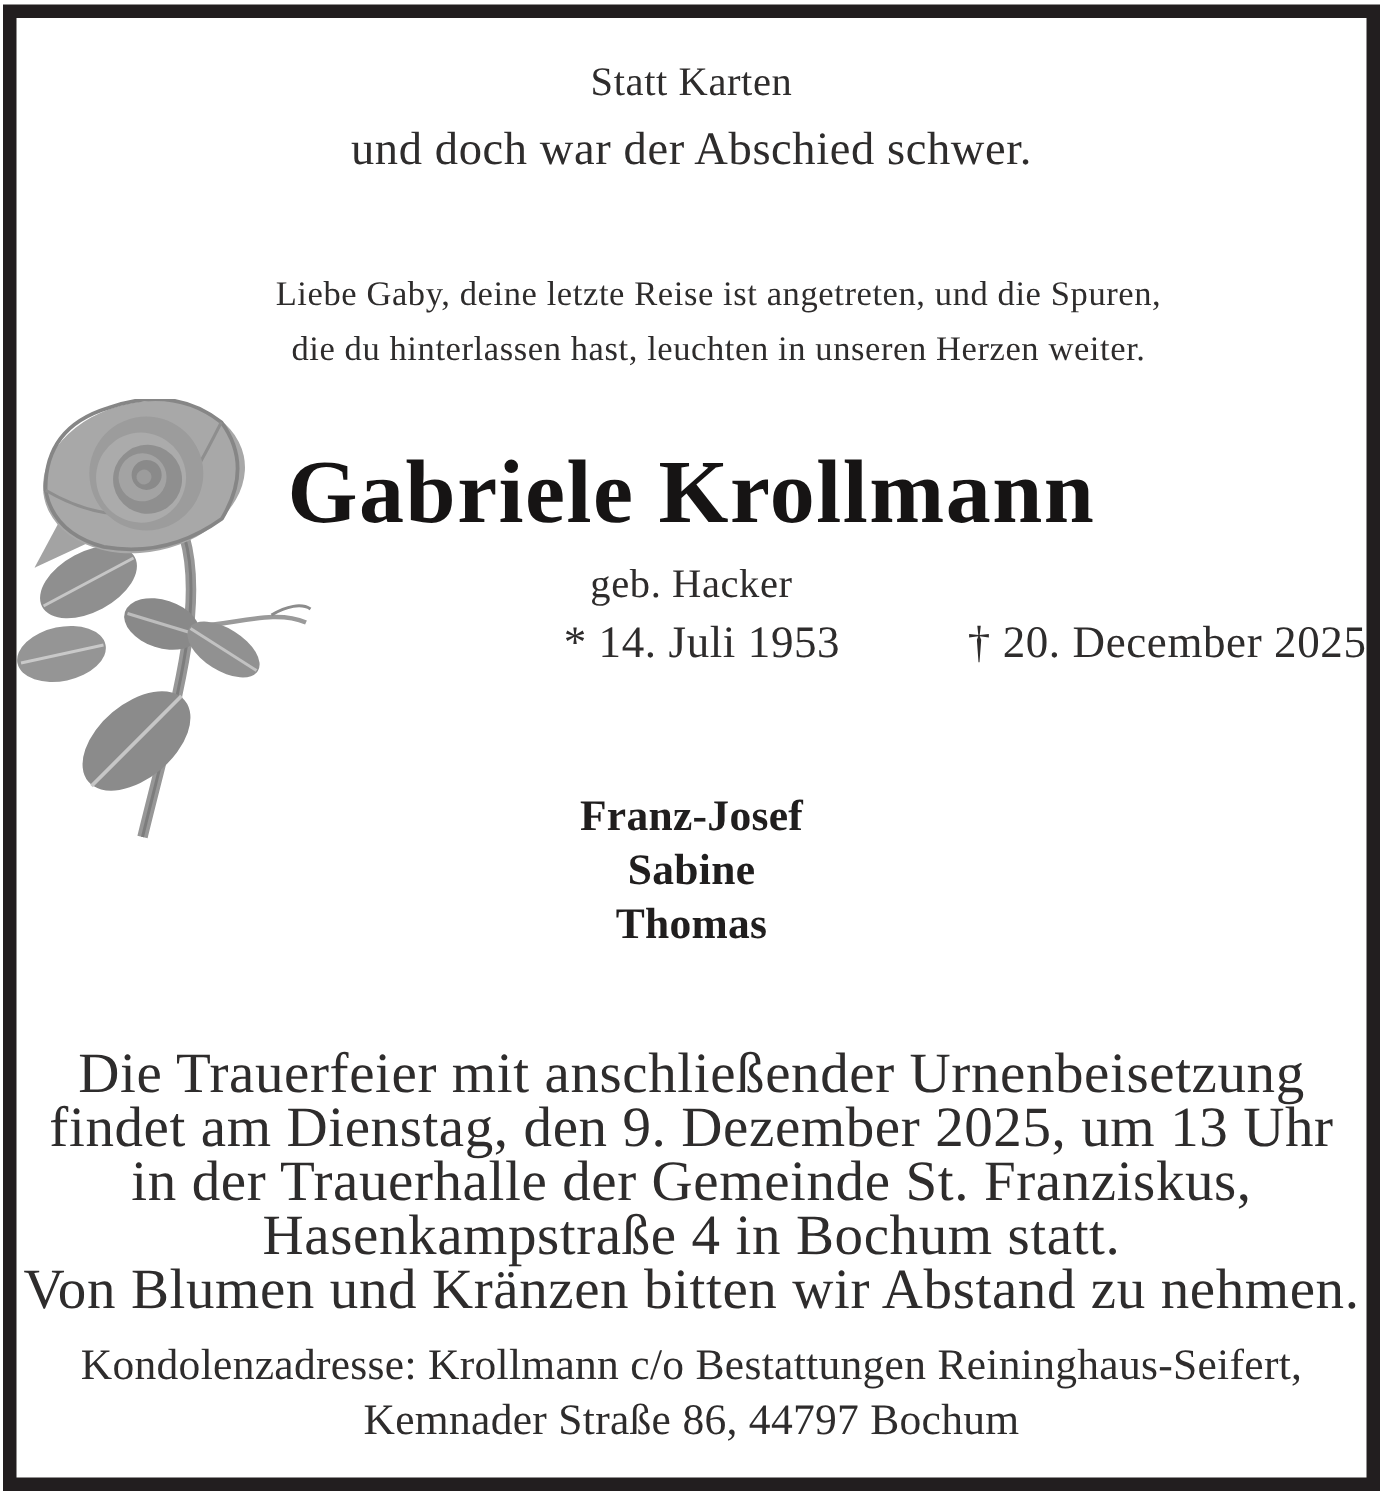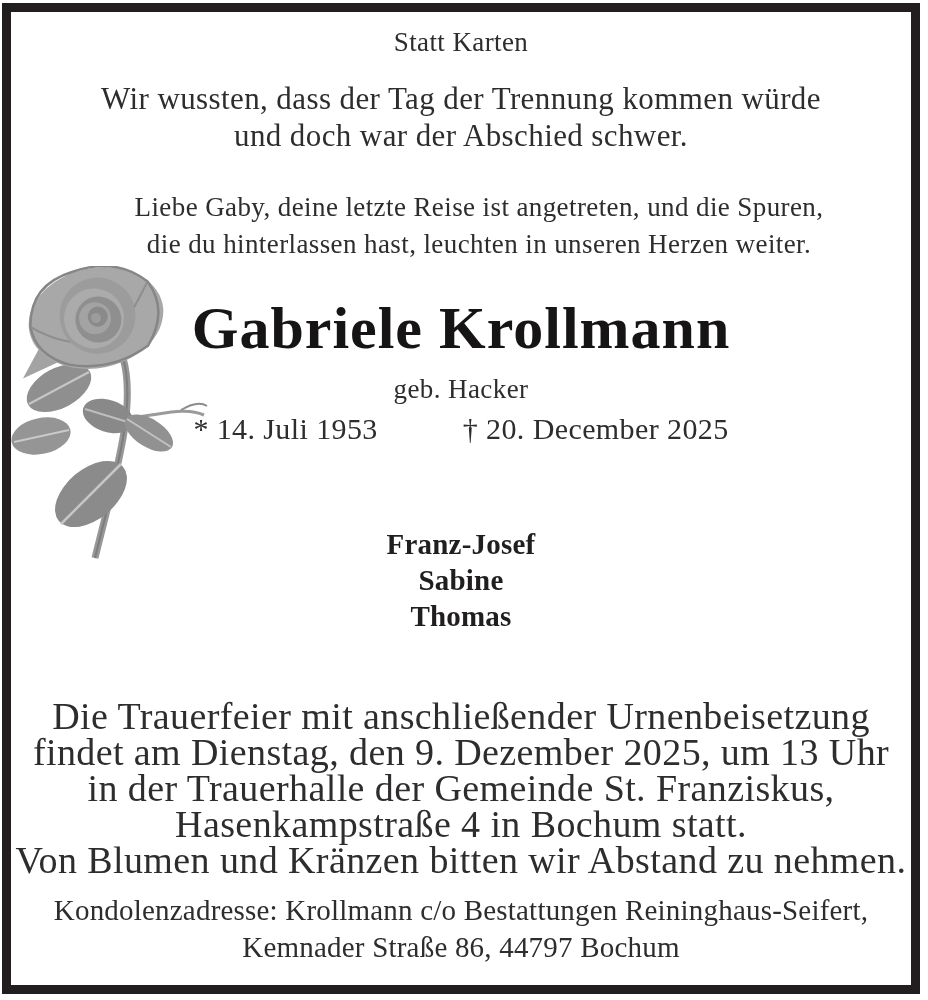--- a/index.html
+++ b/index.html
@@ -28,32 +28,32 @@
   .block {
     position: absolute;
     left: 0;
     right: 0;
     text-align: center;
     font-family: "Liberation Serif", "DejaVu Serif", serif;
     color: #2e2c2c;
     letter-spacing: 0.4px;
   }
   .preface {
-    top: 14px;
+    top: 26px;
     font-size: 27px;
     line-height: 32px;
   }
   .verse-1 {
     top: 68px;
     font-size: 31px;
     line-height: 37px;
   }
   .verse-2 {
-    top: 177px;
-    font-size: 27px;
+    top: 165px;
+    font-size: 23px;
     line-height: 37px;
     padding-left: 36px;
   }
   .deceased-name {
     top: 284px;
     margin: 0;
     font-size: 60px;
     line-height: 64px;
     font-weight: bold;
     color: #161414;
@@ -62,21 +62,21 @@
   .maiden {
     top: 362px;
     font-size: 27px;
     line-height: 30px;
   }
   .dates {
     top: 400px;
     font-size: 30px;
     line-height: 34px;
     display: flex;
-    justify-content: center;
+    justify-content: flex-end;
     gap: 85px;
   }
   .remembrance {
     top: 468px;
     font-size: 29px;
     line-height: 33px;
   }
   .mourners {
     top: 514px;
     font-size: 29px;
@@ -106,21 +106,20 @@
 </style>
 </head>
 <body>
 
 <div class="page">
   <div class="frame">
 
     <div class="block preface">Statt Karten</div>
 
     <div class="block verse-1">
-      <div>Wir wussten, dass der Tag der Trennung kommen würde</div>
       <div>und doch war der Abschied schwer.</div>
     </div>
 
     <div class="block verse-2">
       <div>Liebe Gaby, deine letzte Reise ist angetreten, und die Spuren,</div>
       <div>die du hinterlassen hast, leuchten in unseren Herzen weiter.</div>
     </div>
 
     <svg class="rose" viewBox="0 0 200 300" xmlns="http://www.w3.org/2000/svg" aria-hidden="true">
 

